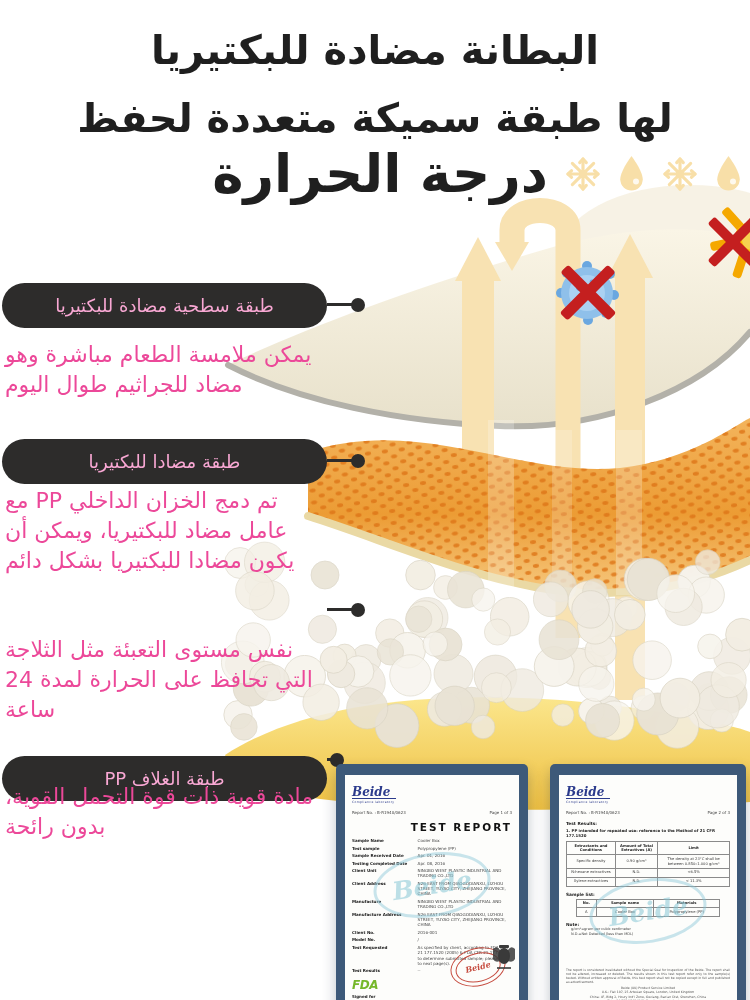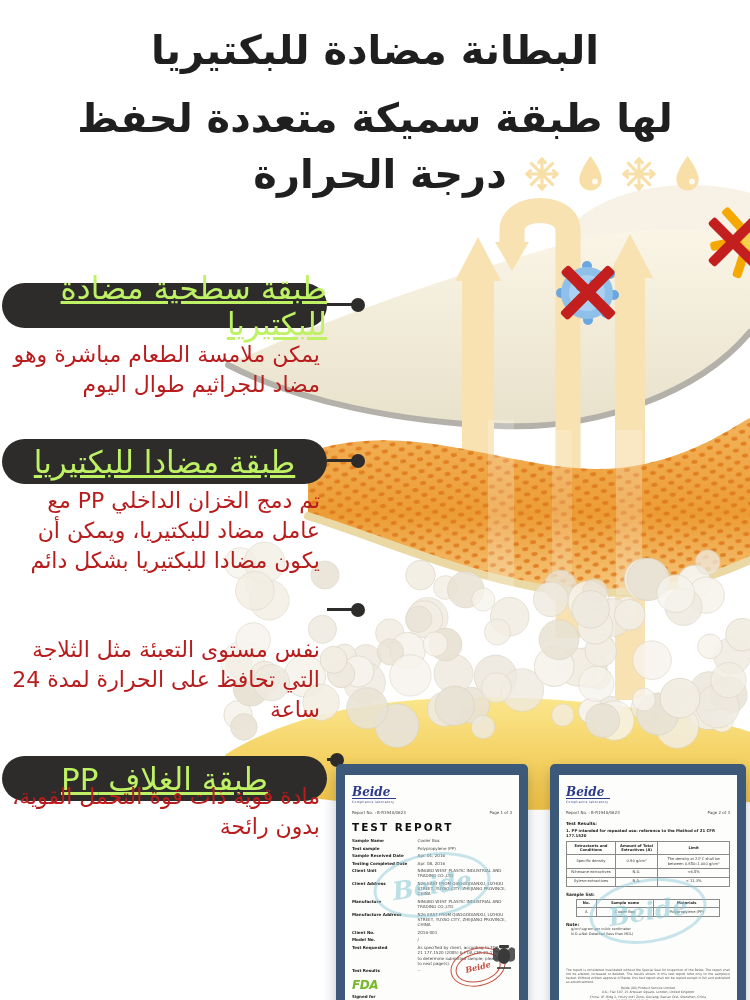--- a/index.html
+++ b/index.html
@@ -4,46 +4,46 @@
 <style>
   html,body{margin:0;padding:0;background:#fff;}
   .stage{position:relative;width:750px;height:1000px;overflow:hidden;background:#ffffff;
          font-family:"DejaVu Sans",sans-serif;}
   
   .title{position:absolute;left:0;top:10px;width:750px;text-align:center;color:#1f1f1f;
          font-weight:bold;z-index:3;}
   .title .tline{font-size:40px;line-height:56px;direction:rtl;margin-top:12px;}
   .tline3{display:flex;align-items:center;justify-content:center;gap:17px;
           transform:translateX(102px);}
-  .tline3 .txt{font-size:40px;line-height:56px;direction:rtl;font-weight:bold;}
+  .tline3 .txt{font-size:53px;line-height:56px;direction:rtl;font-weight:bold;}
   .ticon{display:inline-flex;}
   
   .illu{position:absolute;left:0;top:0;z-index:0;}
   
-  .pill{position:absolute;left:2px;width:325px;height:45px;background:#2d2c2b;color:#bef264;
+  .pill{position:absolute;left:2px;width:325px;height:45px;background:#2d2c2b;color:#f9a8d4;
         border-radius:23px;display:flex;align-items:center;justify-content:center;
-        font-size:31px;direction:rtl;z-index:3;text-decoration:underline;}
+        font-size:18px;direction:rtl;z-index:3;}
   .conn{position:absolute;height:3px;background:#2d2c2b;z-index:1;}
   .dot{position:absolute;width:14px;height:14px;border-radius:50%;background:#2d2c2b;z-index:1;}
-  .body-txt{position:absolute;left:5px;width:315px;text-align:right;direction:rtl;
-            color:#b91c1c;font-size:22px;line-height:30px;z-index:3;}
+  .body-txt{position:absolute;left:5px;width:315px;text-align:left;direction:rtl;
+            color:#ec4899;font-size:22px;line-height:30px;z-index:3;}
   
   .cert{position:absolute;top:735px;height:256px;background:#3d5979;border-radius:5px;
         box-shadow:0 7px 14px rgba(40,55,80,.3);z-index:2;margin-top:29px;}
   .cert-left{left:336px;width:192px;}
   .cert-right{left:550px;width:196px;}
   .paper{position:absolute;left:9px;right:9px;top:11px;bottom:11px;background:#fdfdfb;
          padding:6px 7px;box-sizing:border-box;color:#333;display:flex;flex-direction:column;
          overflow:hidden;}
   .blogo{font-family:"DejaVu Serif",serif;font-style:italic;font-weight:bold;font-size:12px;
          color:#2b3a8c;line-height:11px;border-bottom:1.5px solid #2b3a8c;display:inline-block;
          width:max-content;padding-right:6px;}
   .blogo-sub{font-size:3px;color:#2b3a8c;letter-spacing:.4px;margin-bottom:4px;}
   .rep-row{display:flex;justify-content:space-between;font-size:4px;color:#444;margin:2px 0 3px;}
-  .c-title{font-size:10.5px;font-weight:bold;letter-spacing:2px;text-align:left;margin:3px 0 5px;color:#111;}
+  .c-title{font-size:10.5px;font-weight:bold;letter-spacing:2px;text-align:right;margin:3px 0 5px;color:#111;}
   .frow{display:flex;margin-bottom:2.2px;}
   .flabel{width:41%;font-size:4.1px;font-weight:bold;color:#222;line-height:1.3;}
   .fval{width:59%;font-size:4.1px;color:#454545;line-height:1.3;}
   .fda{font-size:12px;font-weight:900;font-style:italic;color:#76b82a;letter-spacing:-.5px;margin:2px 0;}
   .signedfor{font-size:4px;font-weight:bold;color:#222;line-height:1.35;}
   .stamp{position:absolute;right:13px;top:173px;width:54px;height:36px;border:1.6px solid #c0392b;
          border-radius:50%;transform:rotate(-14deg);display:flex;align-items:center;justify-content:center;
          opacity:.9;}
   .stamp-inner{border:.8px solid #c0392b;border-radius:50%;width:44px;height:27px;display:flex;
          align-items:center;justify-content:center;}

